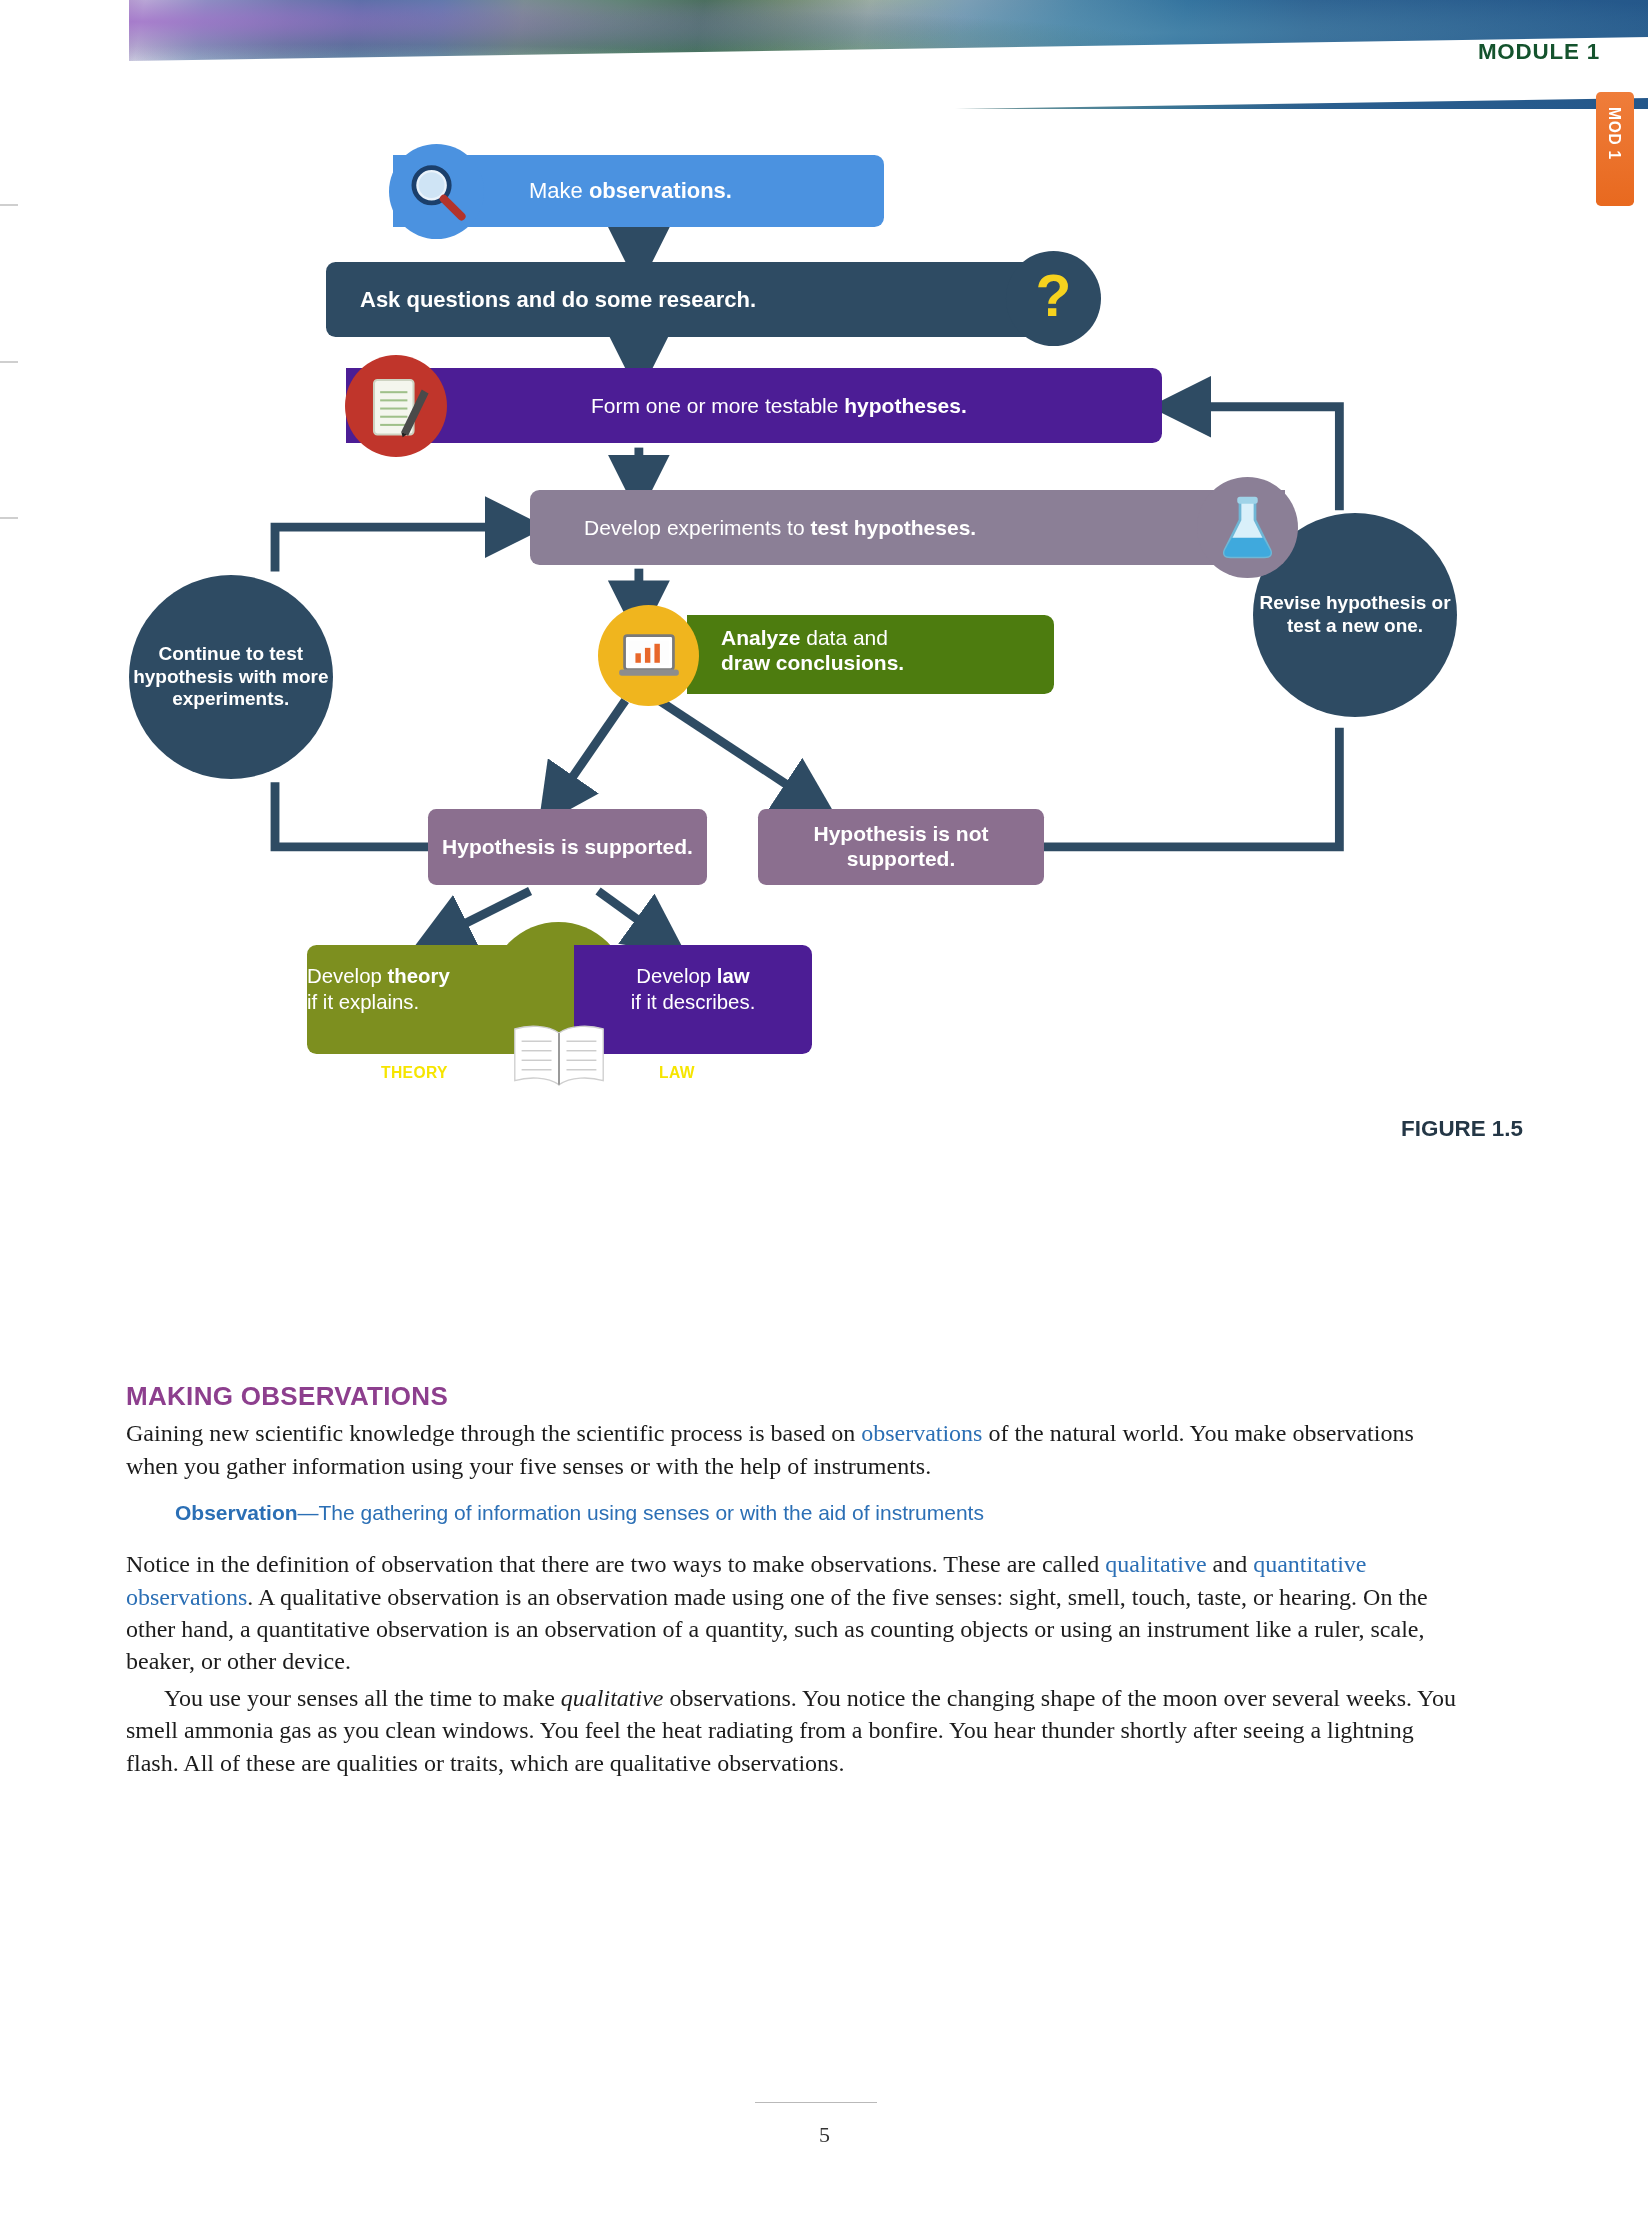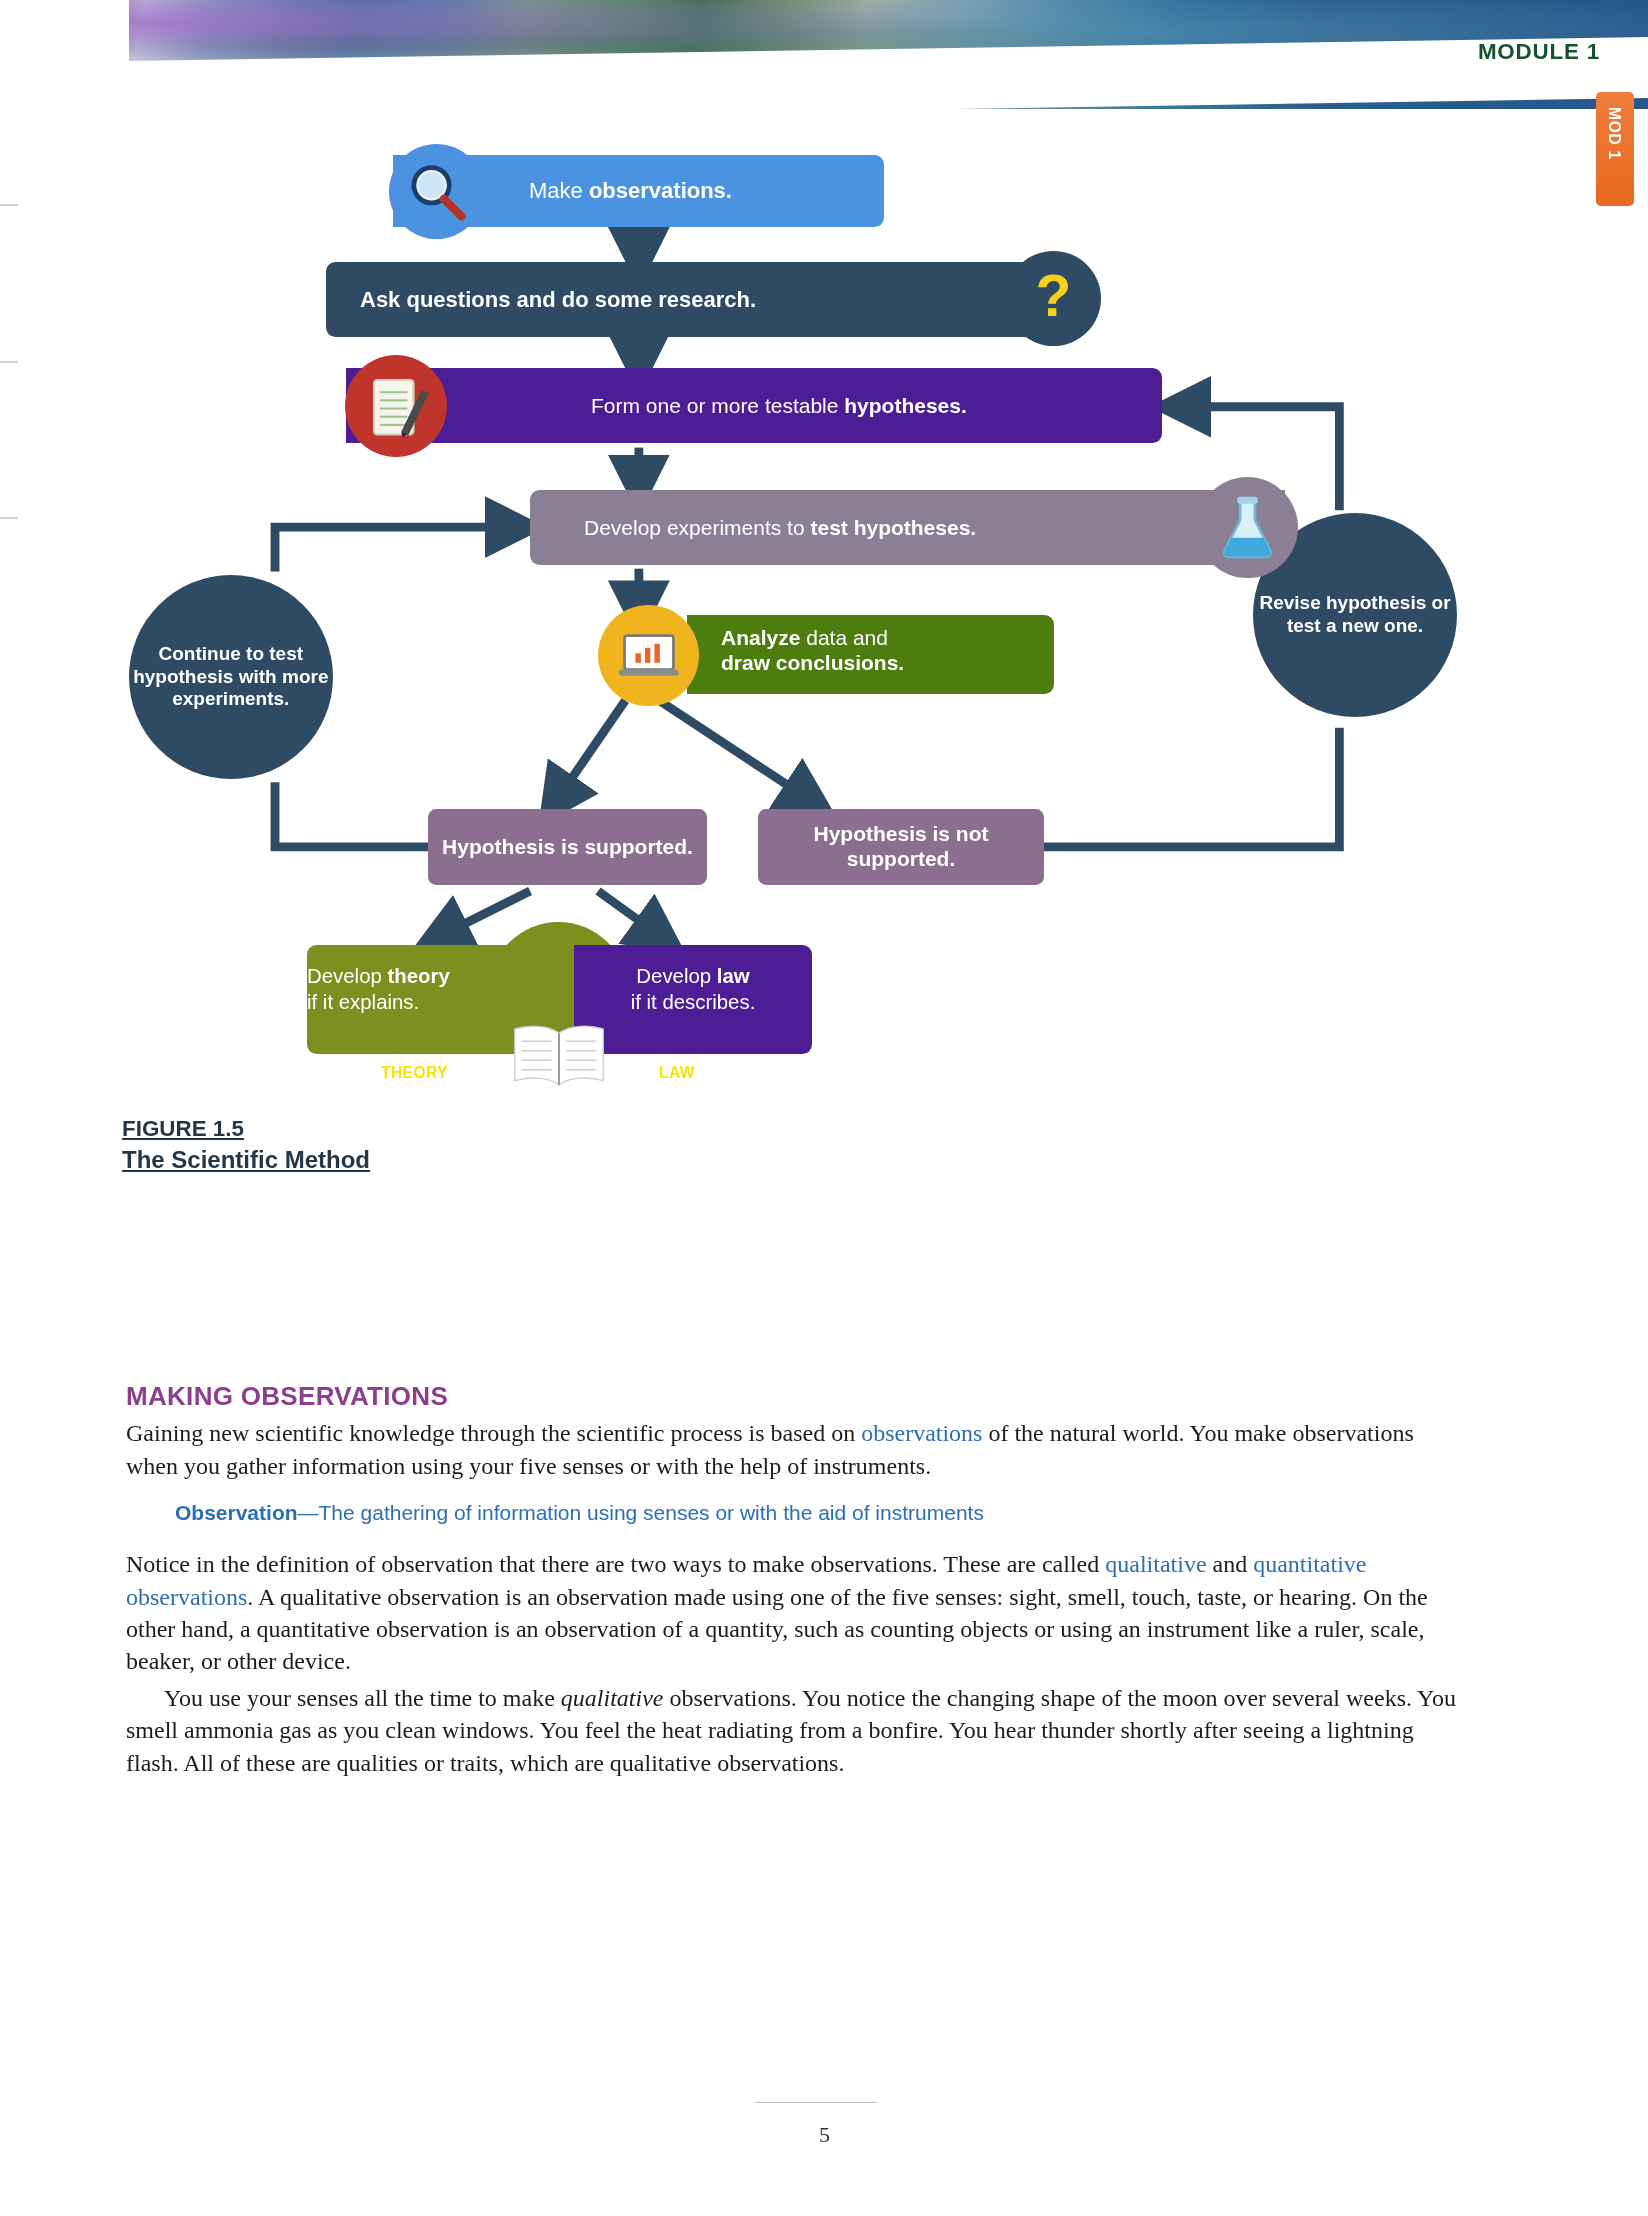--- a/index.html
+++ b/index.html
@@ -279,28 +279,27 @@
   .book-icon {
     position: absolute;
     left: 386px; top: 893px;
     width: 102px; height: 67px;
   }
 
   .figure-caption {
     position: absolute;
     left: 0; right: 0;
     top: 985px;
-    text-align: left;
+    text-align: right;
     font-family: "Liberation Sans", sans-serif;
     font-weight: bold;
     font-size: 22.4px;
     color: #243746;
     line-height: 1.32;
     width: 1401px;
-    text-decoration: underline;
   }
   .figure-caption .line2 { font-size: 24px; }
 
   
   .body-col {
     position: absolute;
     left: 126px;
     top: 1381px;
     width: 1333px;
   }
@@ -489,21 +488,20 @@
       <rect x="27" y="33" width="58" height="36" fill="#fdfdfd"></rect>
       <rect x="36" y="52" width="8" height="14" fill="#e8672a"></rect>
       <rect x="50" y="44" width="8" height="22" fill="#e8672a"></rect>
       <rect x="64" y="38" width="8" height="28" fill="#e8672a"></rect>
       <rect x="12" y="76" width="88" height="9" rx="4" fill="#8d8d8d"></rect>
     </svg>
   </div>
 
   <div class="figure-caption">
     <div>FIGURE 1.5</div>
-    <div class="line2">The Scientific Method</div>
   </div>
 </div>
 
 <div class="body-col">
   <h2 class="section-head">MAKING OBSERVATIONS</h2>
 
   <p class="para"><span>Gaining new scientific knowledge through the scientific process is based on </span><span class="kw">observations</span><span> of the natural world. You make observations when you gather information using your five senses or with the help of instruments.</span></p>
 
   <p class="definition"><b>Observation</b><span>—The gathering of information using senses or with the aid of instruments</span></p>
 

